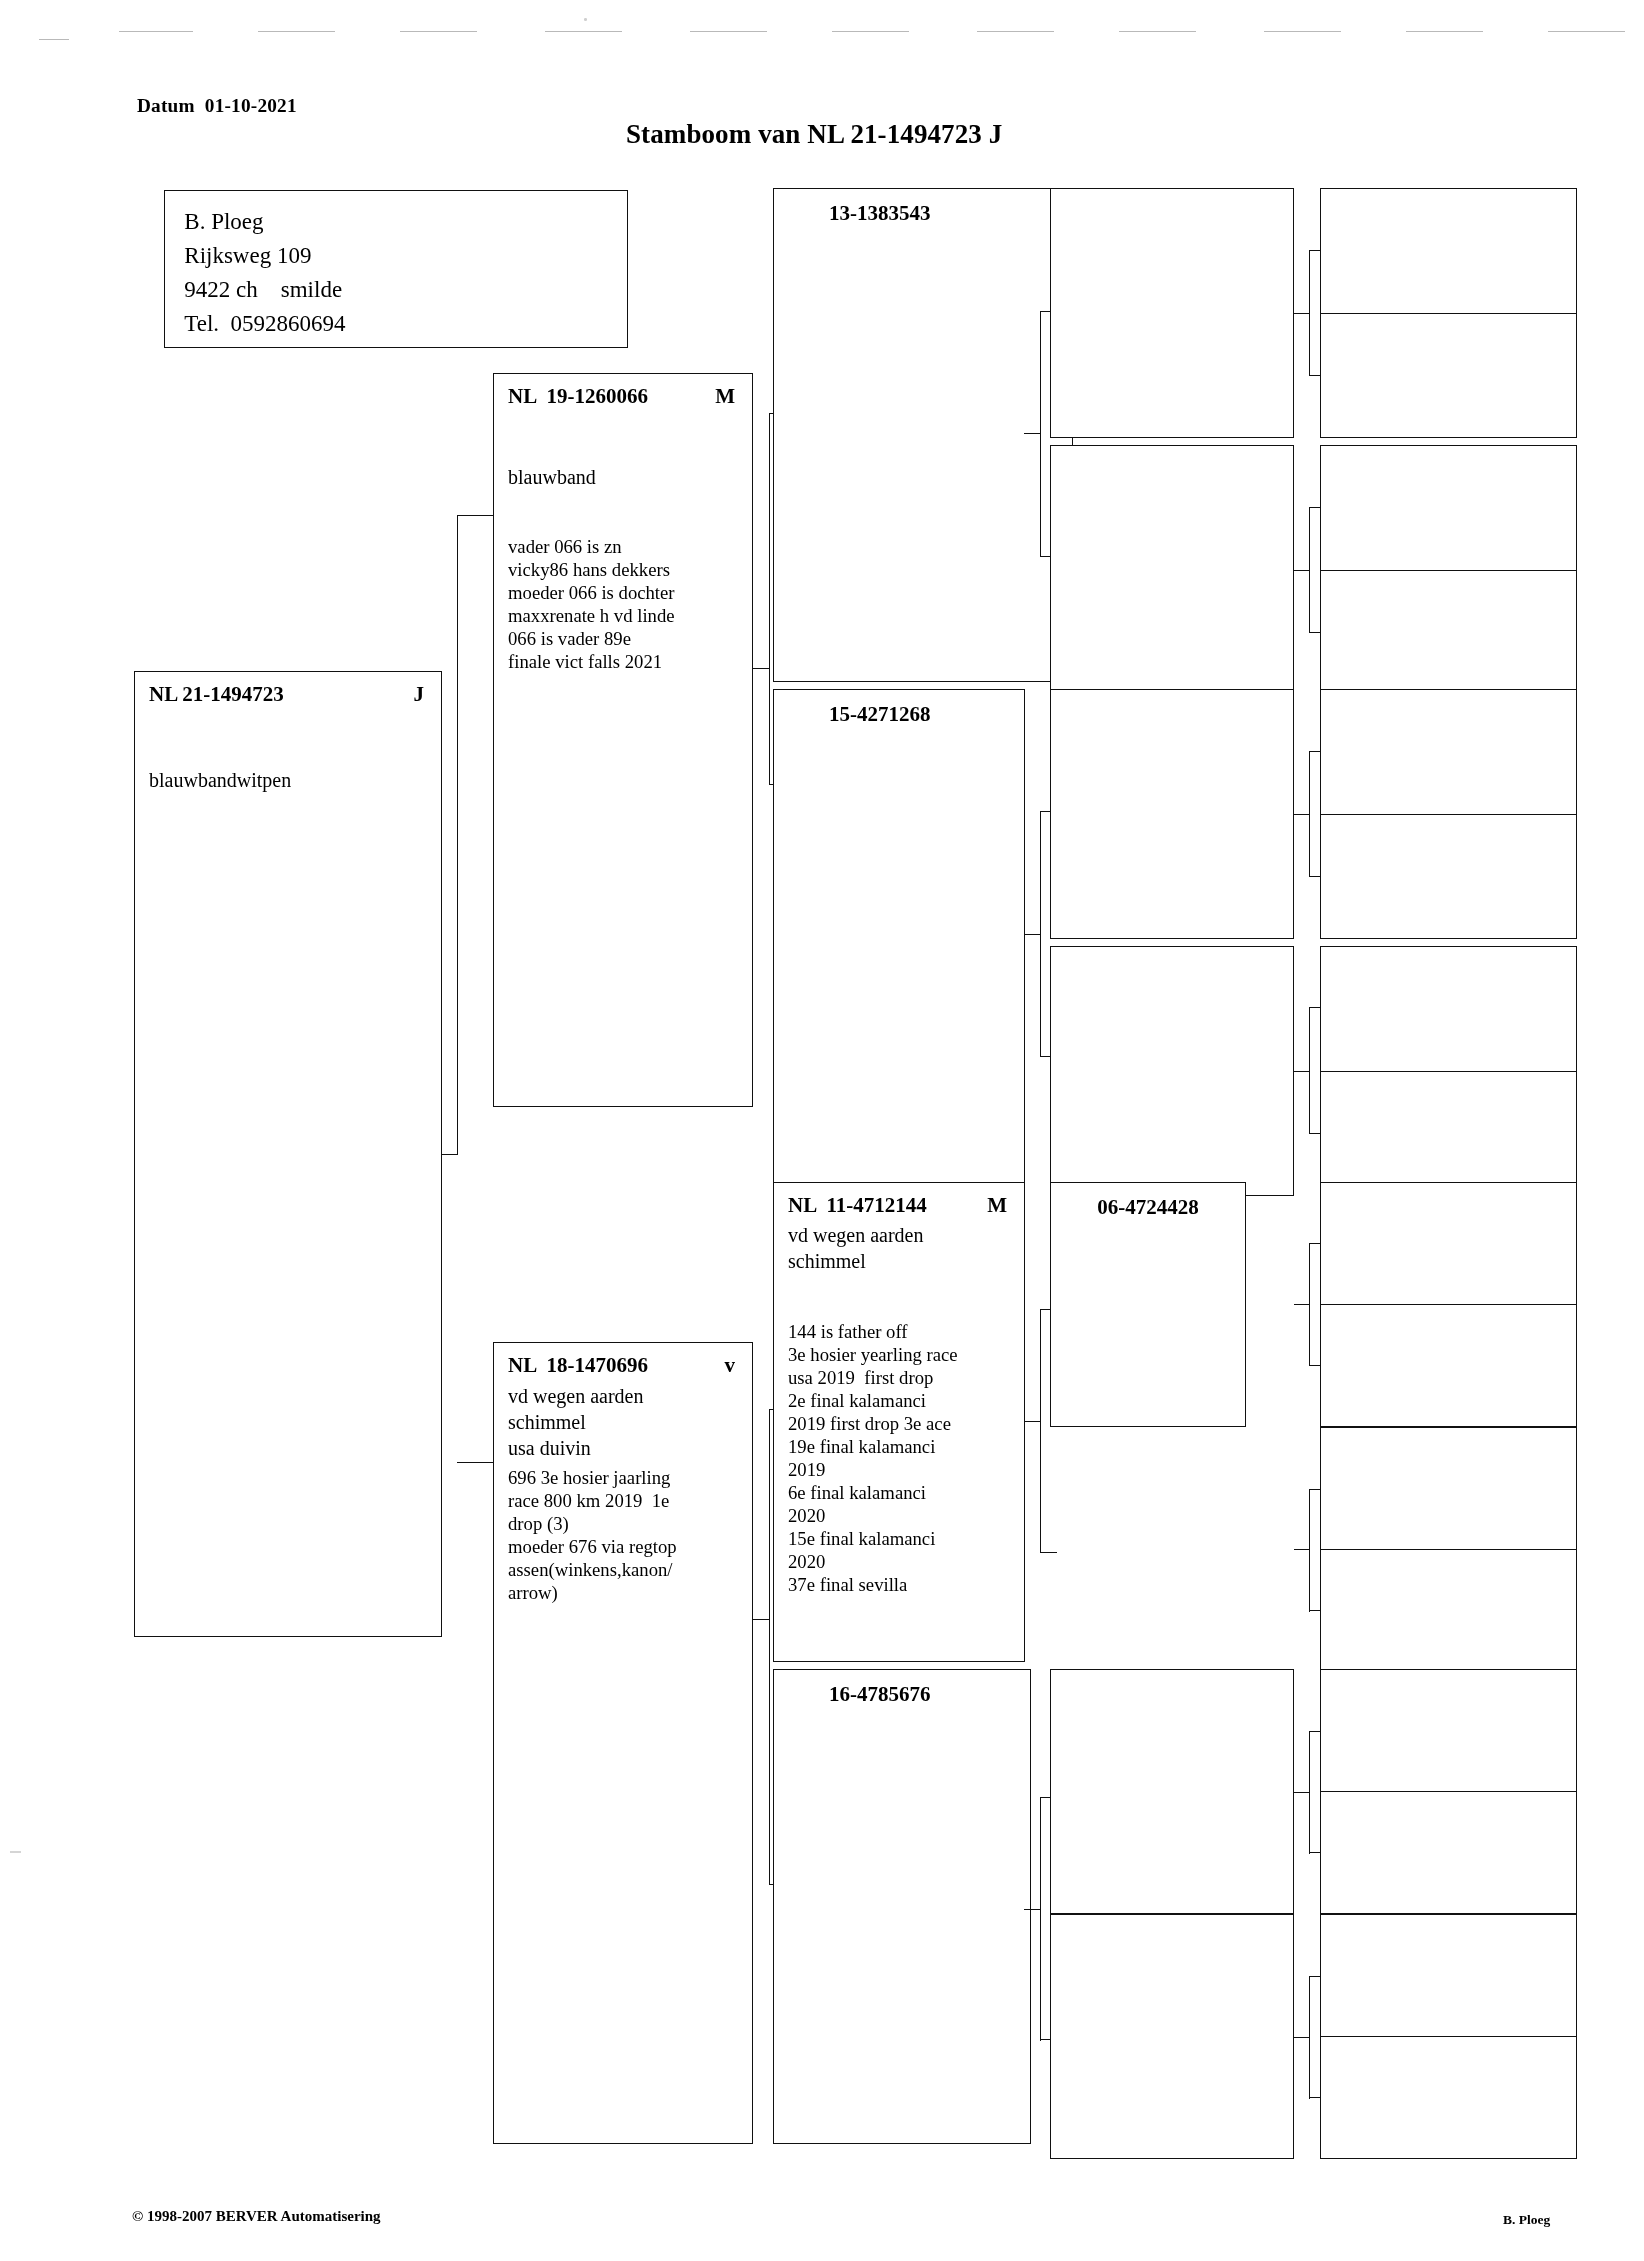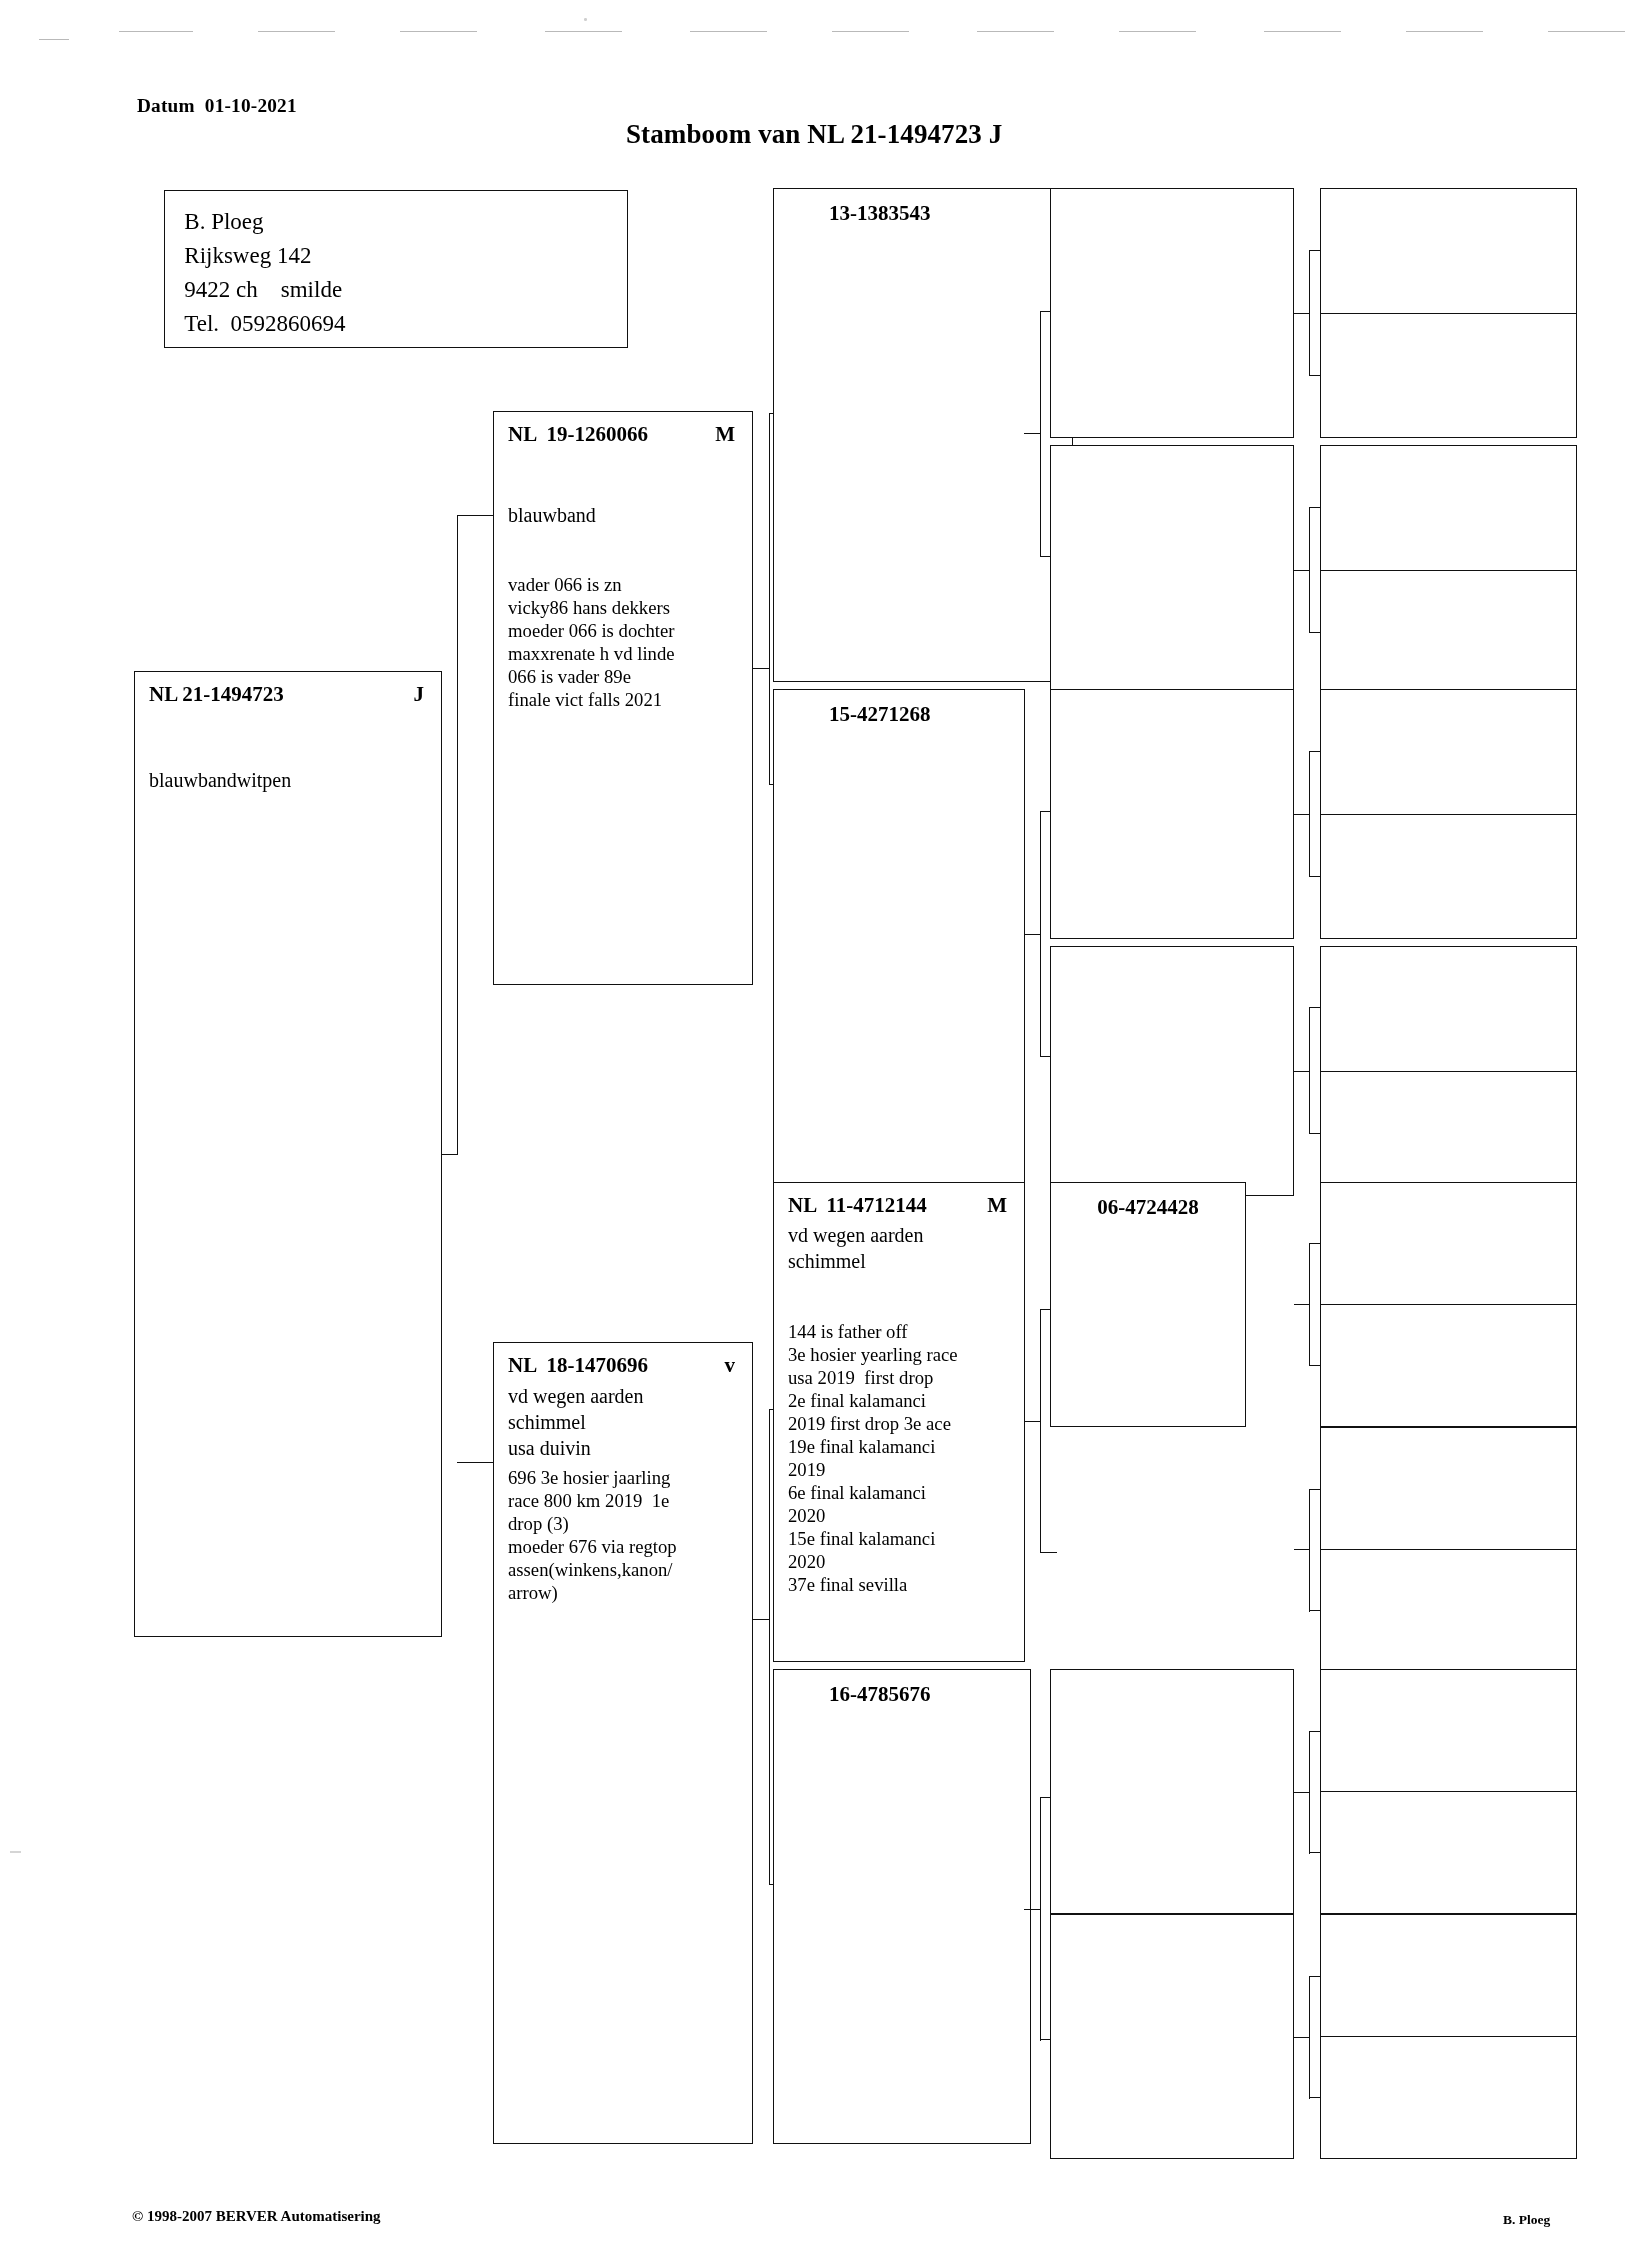--- a/index.html
+++ b/index.html
@@ -173,37 +173,37 @@
   <div class="scan-tick" style="left:1406px;top:31px;  width:77px;"></div>
   <div class="scan-tick" style="left:1548px;top:31px;  width:77px;"></div>
   <div class="scan-dot" style="left:584px;  top:18px;"></div>
   <div class="edge-mark" style="left:10.3px; top:1851px; width:10.3px; height:1.9px;"></div>
 
   <div class="datum">Datum  01-10-2021</div>
   <div class="doc-title">Stamboom van NL 21-1494723 J</div>
 
   <div class="box owner-box" style="left:164px; top:190px; width:464px; height:158px;">
     <div class="owner-line">B. Ploeg</div>
-    <div class="owner-line">Rijksweg 142</div>
+    <div class="owner-line">Rijksweg 109</div>
     <div class="owner-line">9422 ch    smilde</div>
     <div class="owner-line">Tel.  0592860694</div>
   </div>
 
   <div class="box" style="left:134px; top:671px; width:308px; height:966px;">
     <div class="pb-id">NL 21-1494723</div>
     <div class="pb-sex">J</div>
     <div class="pb-name" style="top:95px;">blauwbandwitpen</div>
   </div>
 
   <div class="cn cn-h" style="left:442px;  top:1154px; width:15.5px;"></div>
   <div class="cn cn-v" style="left:457px;  top:515px;  height:640px;"></div>
   <div class="cn cn-h" style="left:457px;  top:515px;  width:36px;"></div>
   <div class="cn cn-h" style="left:457px;  top:1462px; width:36px;"></div>
 
-  <div class="box" style="left:493px; top:373px; width:260px; height:574px;margin-top:38px;">
+  <div class="box" style="left:493px; top:373px; width:260px; height:734px;">
     <div class="pb-id">NL  19-1260066</div>
     <div class="pb-sex">M</div>
     <div class="pb-name" style="top:90px;">blauwband</div>
     <div class="pb-notes" style="top:161px;">vader 066 is zn
 vicky86 hans dekkers
 moeder 066 is dochter
 maxxrenate h vd linde
 066 is vader 89e
 finale vict falls 2021</div>
   </div>

